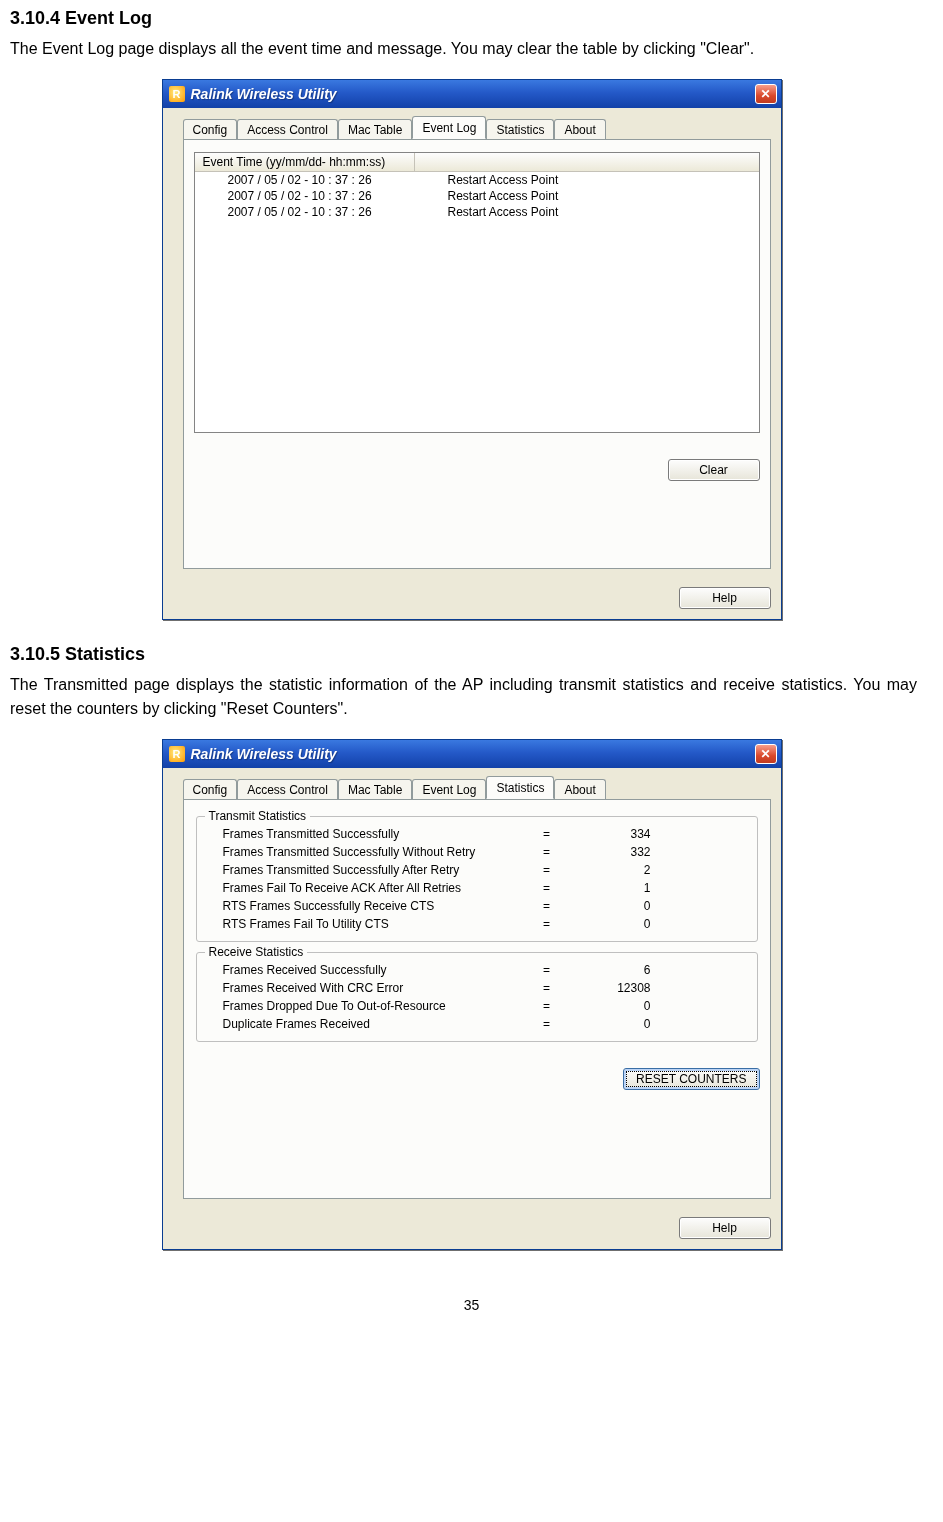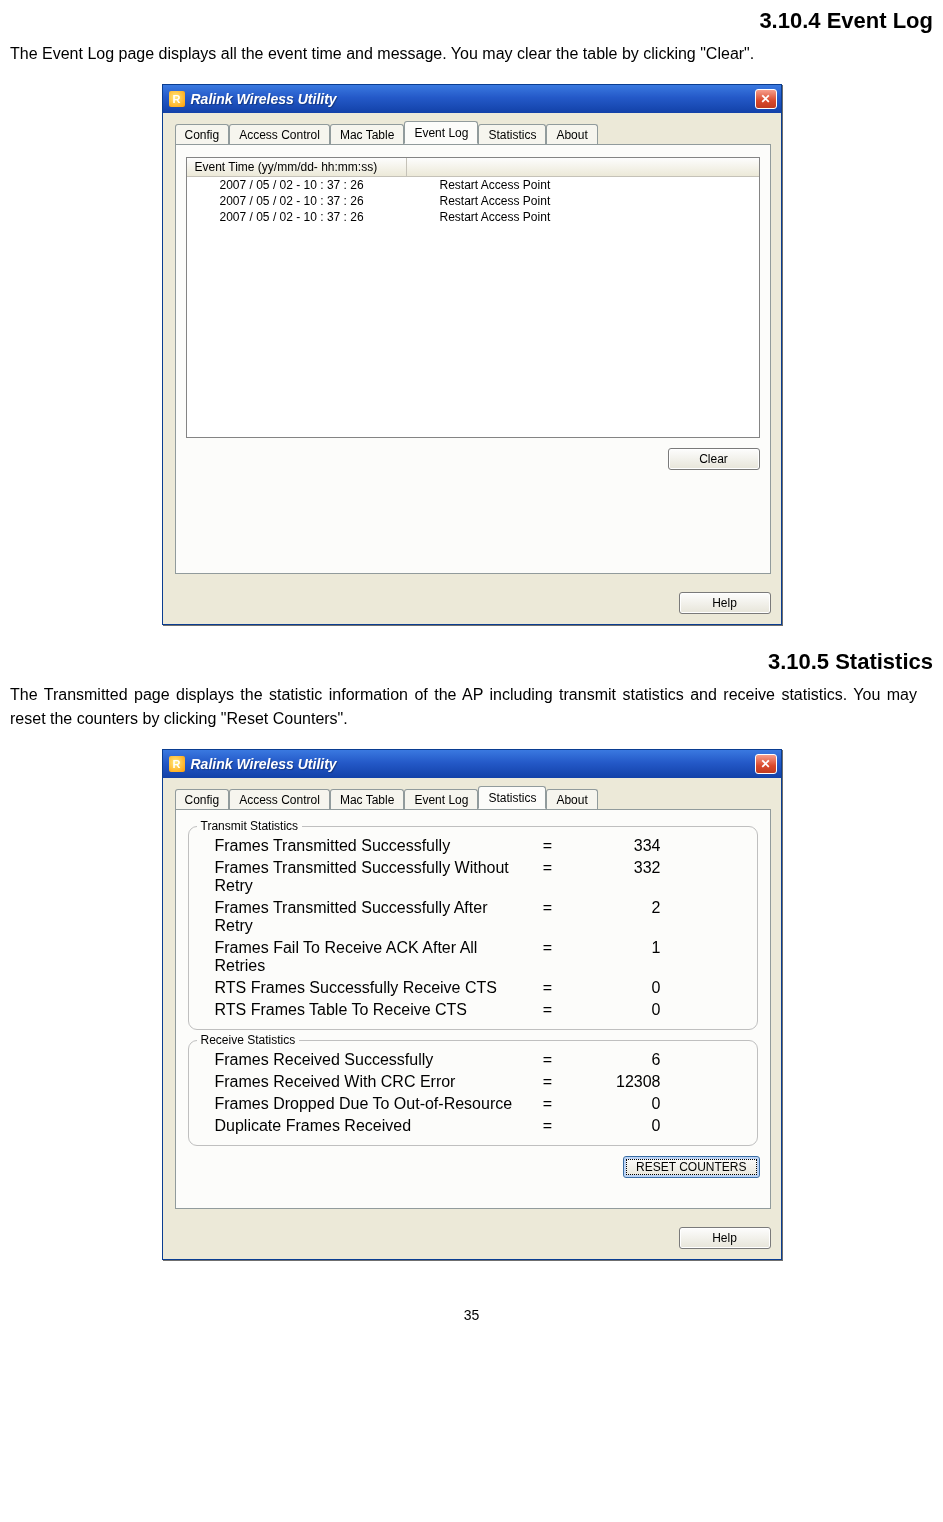--- a/index.html
+++ b/index.html
@@ -5,21 +5,21 @@
   * { box-sizing: border-box; }
   body {
     margin: 0;
     padding: 0;
     font-family: Arial, sans-serif;
     background: #fff;
     color: #000;
     width: 943px;
   }
   .page { padding: 0 10px; }
-  h2 { font-size: 22px; font-weight: bold; margin: 8px 0 8px 0; text-align: right; }
+  h2 { font-size: 18px; font-weight: bold; margin: 8px 0 8px 0; }
   .body-text { font-size: 16px; line-height: 1.5; text-align: justify; margin: 0 16px 18px 0; }
   .win-wrap { text-align: center; margin-bottom: 24px; }
   .win {
     display: inline-block;
     width: 620px;
     border: 1px solid #0a3d91;
     background: #ece9d8;
     text-align: left;
     font-family: Tahoma, sans-serif;
     font-size: 12px;
@@ -49,21 +49,21 @@
   }
   .close-btn {
     width: 22px; height: 20px;
     background: linear-gradient(to bottom, #f79e8c, #d9482b 60%, #c13b20);
     border: 1px solid #fff;
     border-radius: 3px;
     color: #fff; font-weight: bold; font-size: 12px;
     display: flex; align-items: center; justify-content: center;
     cursor: pointer;
   }
-  .win-body { padding: 8px 10px 10px 12px; }
+  .win-body { padding: 8px 10px 10px 20px; }
   .tabstrip {
     display: flex;
     align-items: flex-end;
     border-bottom: 1px solid #919b9c;
     margin-bottom: -1px;
   }
   .tab {
     padding: 3px 9px 3px 9px;
     border: 1px solid #919b9c;
     border-bottom: none;
@@ -117,45 +117,44 @@
     background: linear-gradient(to bottom, #fdfdfd, #e7e5d9);
     border: 1px solid #7a7a7a;
     border-radius: 3px;
     font-size: 12px;
     text-align: center;
     cursor: pointer;
     font-family: Tahoma, sans-serif;
     box-shadow: 0 0 0 1px #fff inset;
   }
   .btn.focus { outline: 1px dotted #000; outline-offset: -4px; border-color:#3a6ea5; box-shadow: 0 0 0 2px #bcd4f6 inset; }
-  .row-right { text-align: right; margin-top: 10px; }
+  .row-right { text-align: right; margin-top: 26px; }
   .help-row {
     padding: 8px 10px 10px 0;
     text-align: right;
     border-top: 0;
   }
   .groupbox {
     border: 1px solid #bfbfbf;
-    border-radius: 9px;
+    border-radius: 3px;
     margin: 4px 2px 10px 2px;
     padding: 8px 10px 8px 10px;
     position: relative;
   }
   .groupbox .legend {
     position: absolute;
     top: -8px; left: 8px;
     background: #fcfcfa;
     padding: 0 4px;
     font-size: 12px;
   }
   .stat-row {
     display: flex;
-    font-size: 16px;
+    font-size: 12px;
     padding: 2px 0;
-    gap: 9px;
   }
   .stat-label { width: 320px; padding-left: 16px; }
   .stat-eq { width: 40px; text-align: center; }
   .stat-val { width: 100px; text-align: right; padding-right: 16px; }
   .pagenum { text-align: center; font-size: 14px; margin-top: 47px; padding-bottom: 10px; }
 </style>
 </head>
 <body>
 <div class="page">
 
@@ -250,21 +249,21 @@
             <span class="stat-label">Frames Fail To Receive ACK After All Retries</span>
             <span class="stat-eq">=</span>
             <span class="stat-val">1</span>
           </div>
           <div class="stat-row">
             <span class="stat-label">RTS Frames Successfully Receive CTS</span>
             <span class="stat-eq">=</span>
             <span class="stat-val">0</span>
           </div>
           <div class="stat-row">
-            <span class="stat-label">RTS Frames Table To Receive CTS</span>
+            <span class="stat-label">RTS Frames Fail To Utility CTS</span>
             <span class="stat-eq">=</span>
             <span class="stat-val">0</span>
           </div>
         </div>
 
         <div class="groupbox">
           <span class="legend">Receive Statistics</span>
           <div class="stat-row">
             <span class="stat-label">Frames Received Successfully</span>
             <span class="stat-eq">=</span>

